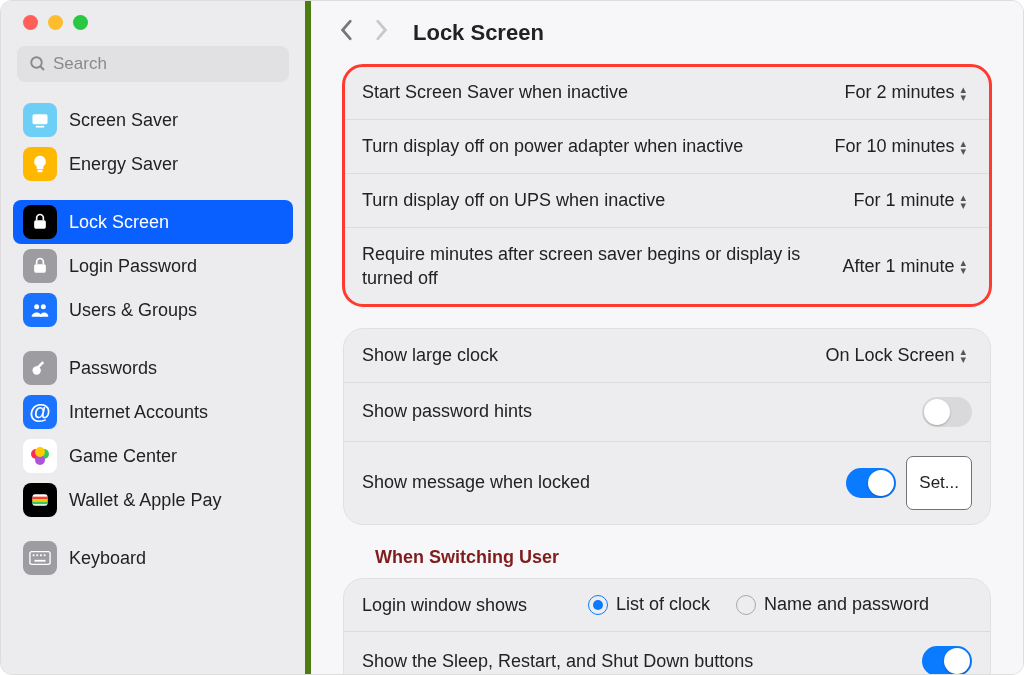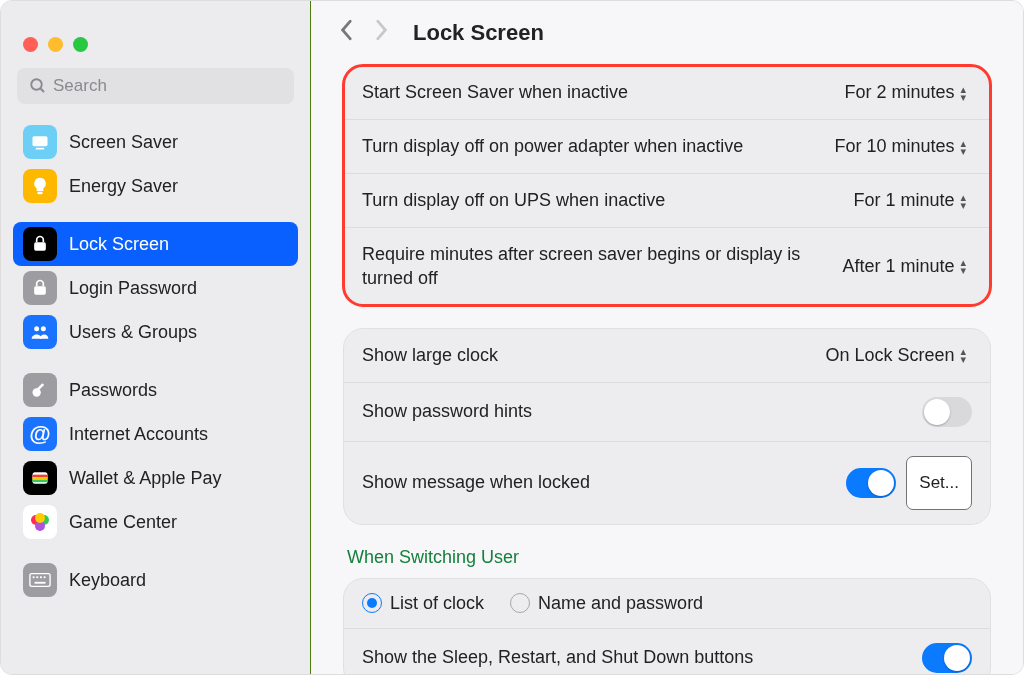--- a/index.html
+++ b/index.html
@@ -15,24 +15,24 @@
   height: 675px;
   background: #f5f5f7;
   border-radius: 12px;
   display: flex;
   overflow: hidden;
   border: 1px solid #ddd;
 }
 .sidebar {
   width: 310px;
   background: #ececee;
-  border-right: 1px solid #4d7c0f;
+  border-right: 6px solid #4d7c0f;
   display: flex;
   flex-direction: column;
-  padding-top: 28px;
+  padding-top: 6px;
 }
 .traffic {
   display: flex;
   gap: 10px;
   padding: 8px 18px 16px 22px;
 }
 .traffic .dot {
   width: 15px; height: 15px; border-radius: 50%;
 }
 .dot.red { background:#ff5f57; }
@@ -142,22 +142,23 @@
   background:#fff; position:absolute; top:2px; left:2px;
   box-shadow:0 1px 2px rgba(0,0,0,0.25);
 }
 .toggle.on { background:#0a7aff; }
 .toggle.on .knob { left:22px; }
 .btn {
   background:#fff; border:1px solid #737373; border-radius:7px;
   padding:16px 12px; font-size:17px; color:#222;
 }
 .subheading {
-  font-size:18px; font-weight:400; color:#15803d;
+  font-size:18px; font-weight:700; color:#7f1d1d;
   padding:0 4px 10px 4px;
+  margin-left:28px;
 }
 .radio-row { display:flex; align-items:center; gap:26px; }
 .radio {
   width:20px; height:20px; border-radius:50%;
   border:1.5px solid #a8a8aa; display:inline-flex;
   align-items:center; justify-content:center;
 }
 .radio .inner { width:10px; height:10px; border-radius:50%; background:#0a7aff; }
 .radio.selected { border-color:#0a7aff; }
 .radio-label { font-size:18px; color:#222; display:inline-flex; align-items:center; gap:8px; }
@@ -249,40 +250,40 @@
             </div>
             <span>Passwords</span>
           </div>
           <div class="nav-item">
             <div class="nav-icon" style="background: rgb(26, 115, 255);">
               <span style="font-size:22px;font-weight:600">@</span>
             </div>
             <span>Internet Accounts</span>
           </div>
           <div class="nav-item">
+            <div class="nav-icon" style="background: rgb(255, 255, 255);">
+              <svg width="24" height="24" viewBox="0 0 24 24">
+                <circle cx="8" cy="10" r="5" fill="#ff2d55"></circle>
+                <circle cx="16" cy="10" r="5" fill="#34c759"></circle>
+                <circle cx="12" cy="16" r="5" fill="#af52de"></circle>
+                <circle cx="12" cy="8" r="5" fill="#ffcc00"></circle>
+              </svg>
+            </div>
+            <span>Game Center</span>
+          </div>
+          <div class="nav-item">
             <div class="nav-icon" style="background: rgb(0, 0, 0);">
               <svg width="20" height="20" viewBox="0 0 24 24">
                 <rect x="3" y="5" width="18" height="14" rx="3" fill="#fff"></rect>
                 <rect x="3" y="8" width="18" height="3" fill="#ff3b30"></rect>
                 <rect x="3" y="11" width="18" height="3" fill="#ffcc00"></rect>
                 <rect x="3" y="14" width="18" height="3" fill="#34c759"></rect>
               </svg>
             </div>
             <span>Wallet &amp; Apple Pay</span>
-          </div>
-          <div class="nav-item">
-            <div class="nav-icon" style="background: rgb(255, 255, 255);">
-              <svg width="24" height="24" viewBox="0 0 24 24">
-                <circle cx="8" cy="10" r="5" fill="#ff2d55"></circle>
-                <circle cx="16" cy="10" r="5" fill="#34c759"></circle>
-                <circle cx="12" cy="16" r="5" fill="#af52de"></circle>
-                <circle cx="12" cy="8" r="5" fill="#ffcc00"></circle>
-              </svg>
-            </div>
-            <span>Game Center</span>
           </div>
         </div>
         <div class="nav-group">
           <div class="nav-item">
             <div class="nav-icon" style="background: rgb(157, 157, 161);">
               <svg width="22" height="16" viewBox="0 0 24 16" fill="#fff">
                 <rect x="1" y="1" width="22" height="14" rx="2" fill="none" stroke="#fff" stroke-width="1.5"></rect>
                 <rect x="4" y="4" width="2" height="2"></rect>
                 <rect x="8" y="4" width="2" height="2"></rect>
                 <rect x="12" y="4" width="2" height="2"></rect>
@@ -365,20 +366,21 @@
                 <div class="knob"></div>
               </div>
             <button class="btn">Set...</button>
           </div>
         </div>
       </div>
 
       <div class="subheading">When Switching User</div>
       <div class="section">
         <div class="row">
+          <div class="row-label" style="flex:0 0 210px">Login window shows</div>
           <div class="radio-row" style="flex:1">
             <label class="radio-label">
               <span class="radio selected">
                   <span class="inner"></span>
                 </span>
               <span>List of clock</span>
             </label>
             <label class="radio-label">
               <span class="radio"></span>
               <span>Name and password</span>

